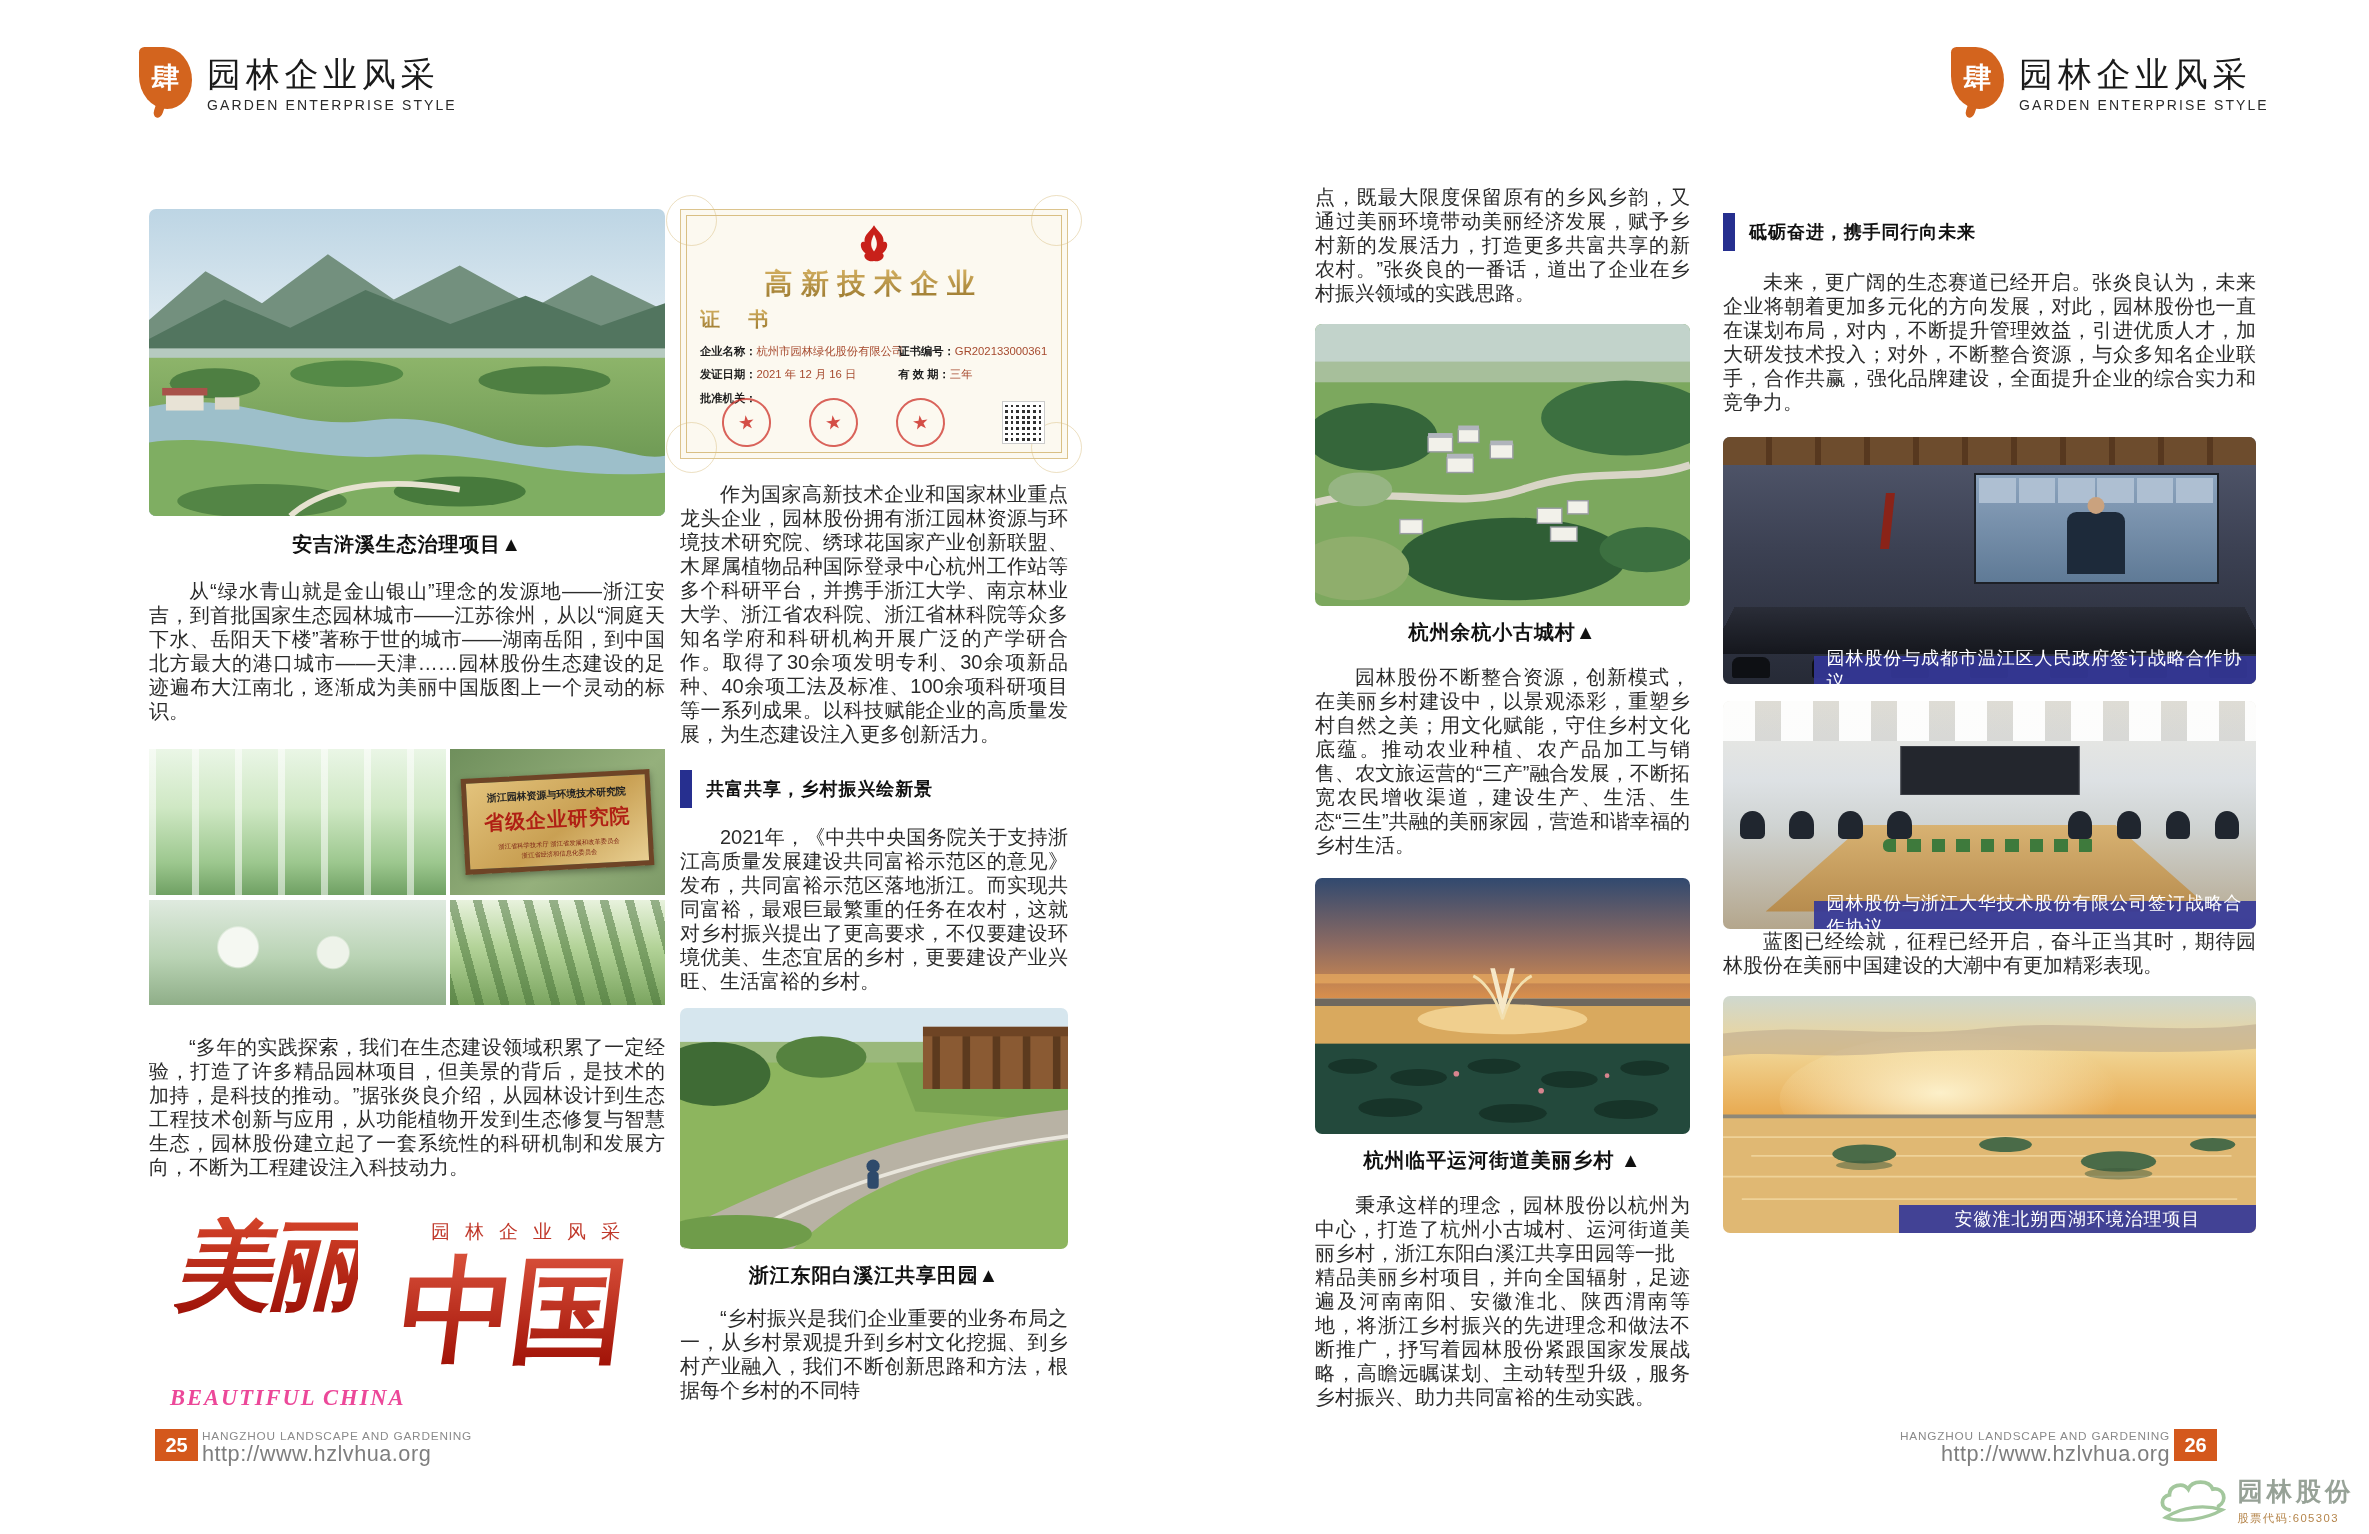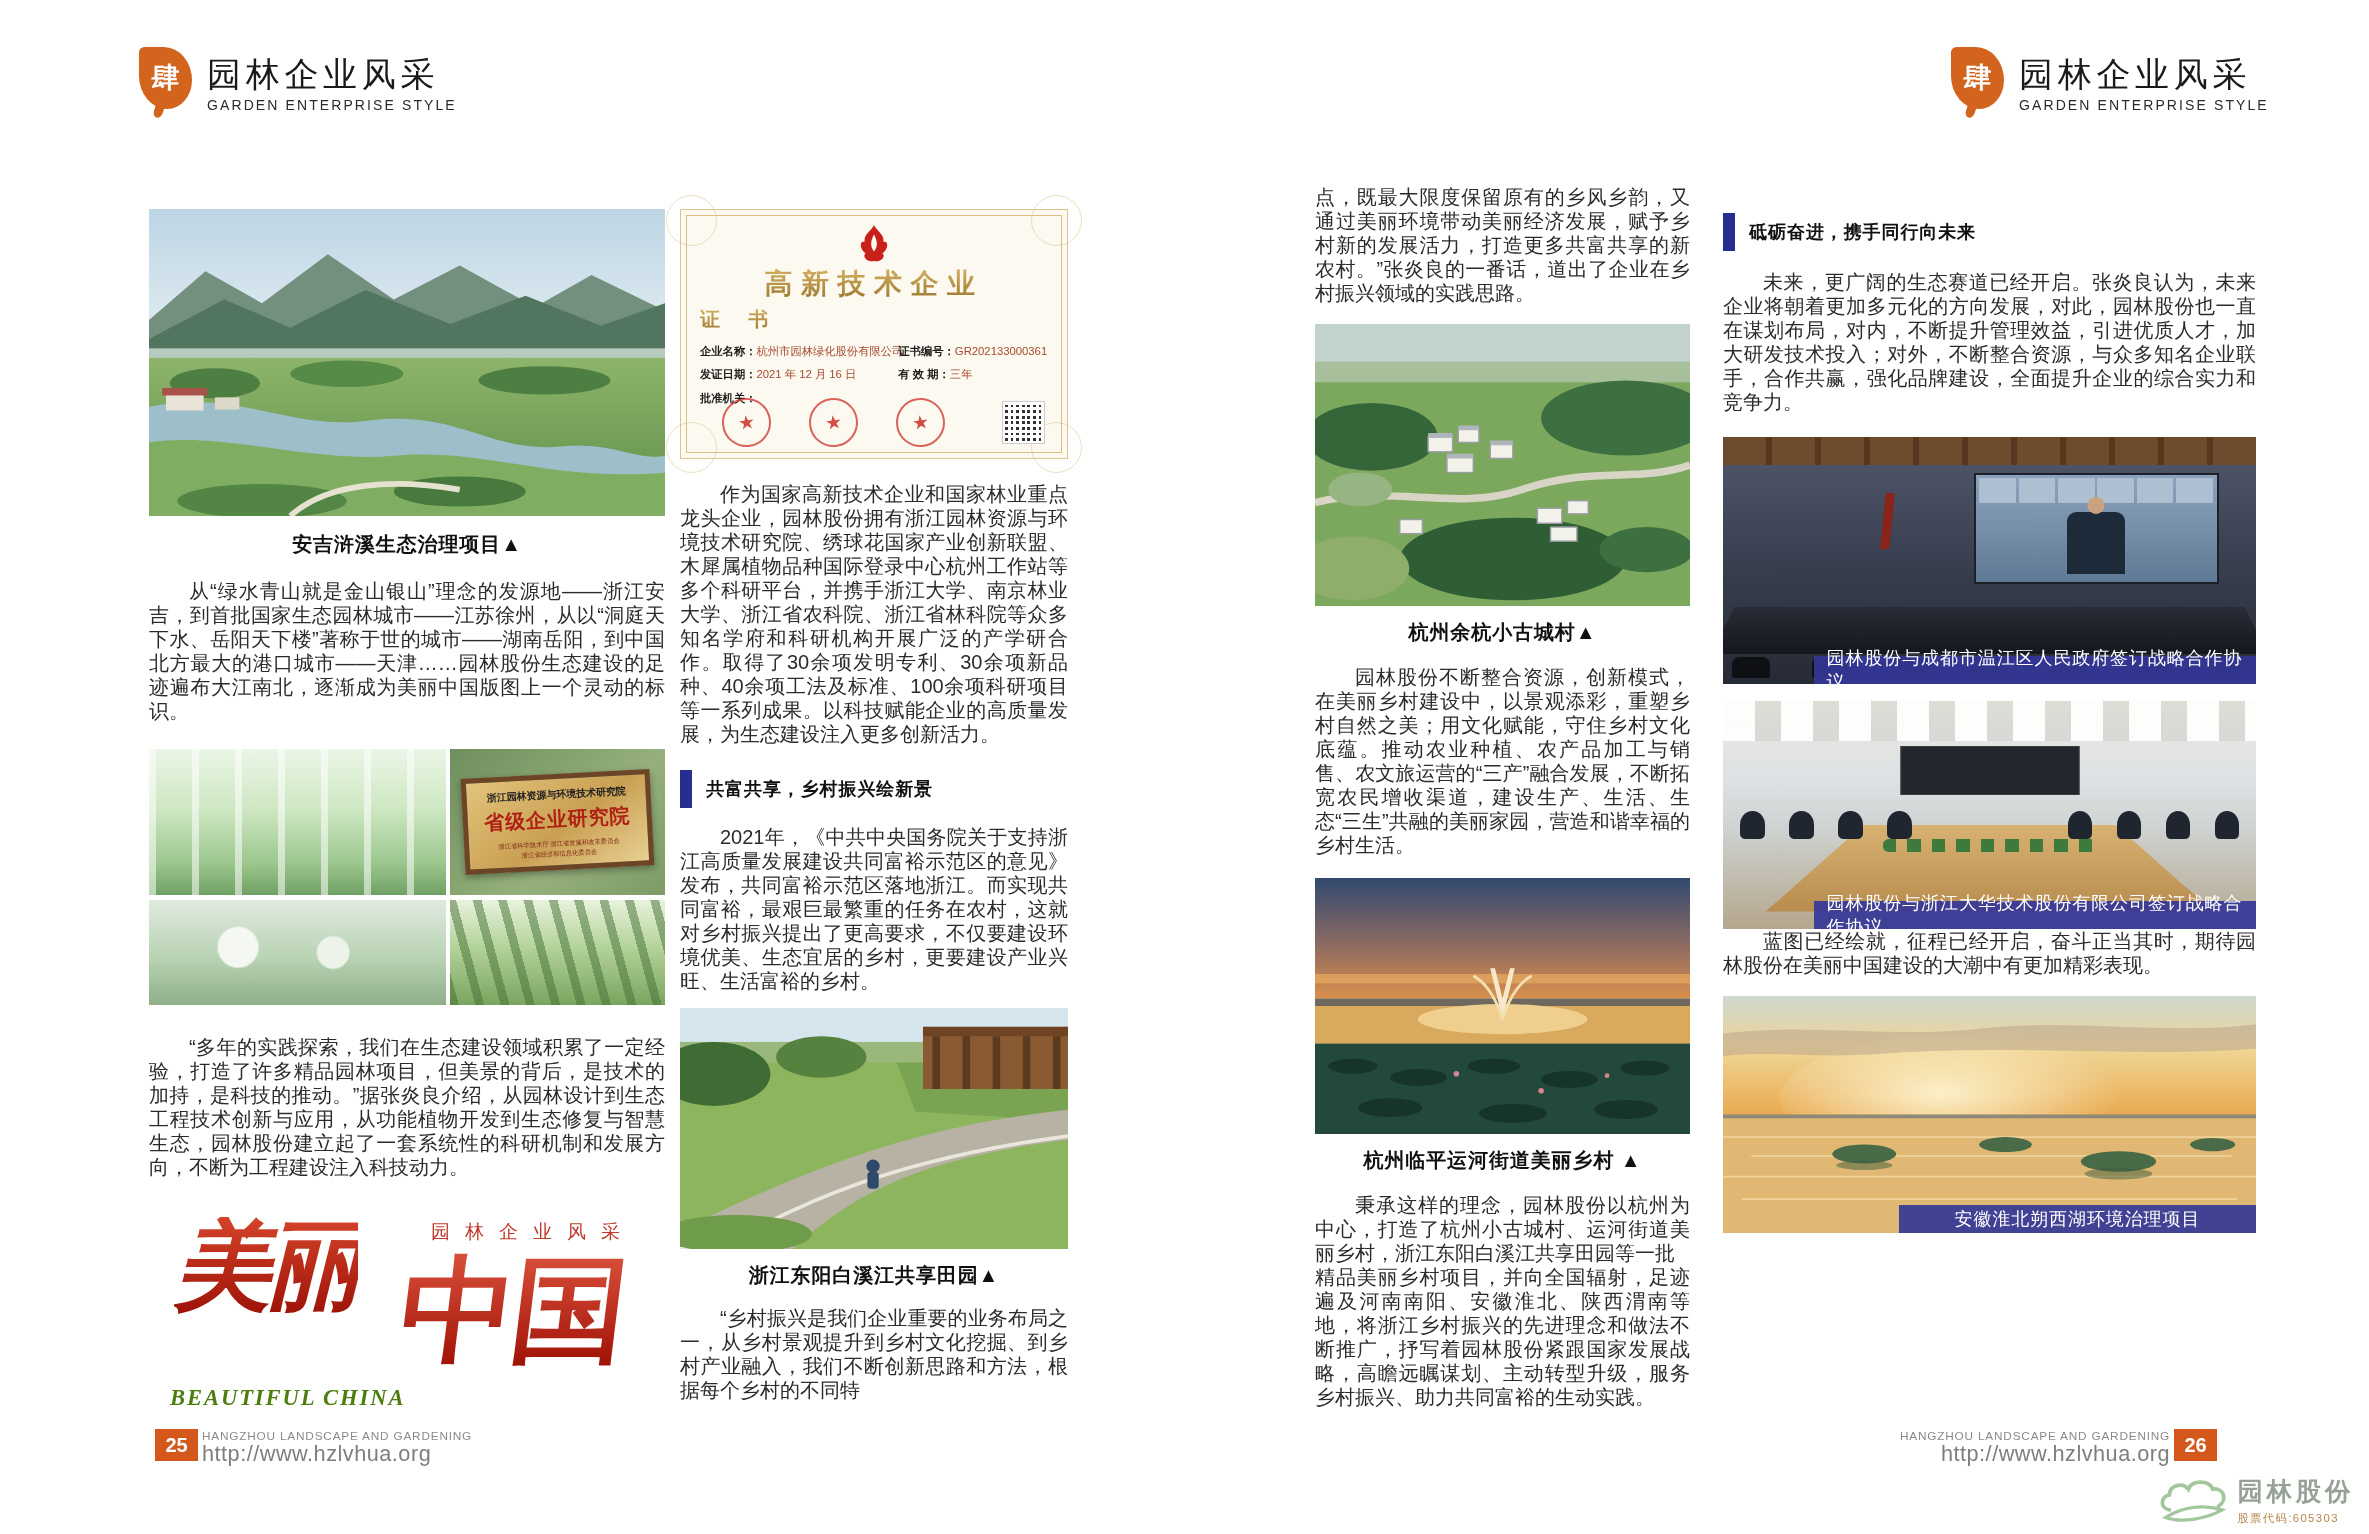--- a/index.html
+++ b/index.html
@@ -24,21 +24,21 @@
   .colC { left:1315px; top:185px; width:375px; }
   .colD { left:1723px; top:213px; width:533px; }
 
   .para { font-size:20px; line-height:24px; text-align:justify; color:#2b2b2b; text-indent:2em; white-space:pre-line; }
   .para.noindent { text-indent:0; }
   .photo-cap { font-size:20px; font-weight:bold; text-align:center; color:#101010; letter-spacing:0.9px; }
   .sec-head { display:flex; align-items:center; gap:14px; }
   .sec-bar { width:12.2px; height:38px; background:#262f8f; flex:0 0 auto; }
   .sec-title { font-size:18px; font-weight:bold; color:#111; letter-spacing:0.9px; }
 
-  .photo { position:relative; overflow:hidden; }
+  .photo { position:relative; overflow:hidden;border-radius:7px; }
   .img-band { position:absolute; bottom:0; right:0; height:28px; background:rgba(52,55,152,.92); color:#fff; font-size:18px; letter-spacing:0.9px; display:flex; align-items:center; justify-content:center; padding:0 13px; }
 
   
   .ph-anji { height:307px; }
   
   .collage { height:256px; display:grid; grid-template-columns:57.5% 1fr; grid-template-rows:57% 1fr; gap:4.7px; background:#fff; }
   .c-lab { background:
       repeating-linear-gradient(90deg, rgba(255,255,255,.55) 0 6.6px, rgba(255,255,255,0) 6.6px 43px),
       linear-gradient(180deg,#eaf6e6 0%, #cfe8c4 40%, #9cc78e 78%, #6fa063 100%); }
   .c-plaque { background:linear-gradient(135deg,#6f8f5c,#95b07c 60%,#7d9a67); display:flex; align-items:center; justify-content:center; }
@@ -52,21 +52,21 @@
       linear-gradient(180deg,#dfeadf 0%, #b9d3b4 55%, #8fae88 100%); }
   .c-green { background:
       repeating-linear-gradient(75deg, rgba(67,110,52,.5) 0 8.5px, rgba(0,0,0,0) 8.5px 24.5px),
       linear-gradient(180deg,#e8f2dd 0%, #b3d398 45%, #7aa45f 100%); }
 
   
   .bc { position:relative; height:218px; margin-top:34px; }
   .bc-mei { position:absolute; left:24.5px; top:3.8px; font-family:"Liberation Serif","DejaVu Serif",serif; font-weight:bold; font-style:italic; font-size:98px; line-height:1; background:linear-gradient(180deg,#d4442a,#9e1208); -webkit-background-clip:text; background-clip:text; color:transparent; letter-spacing:-5.6px; }
   .bc-zhong { position:absolute; left:252px; top:40px; font-weight:900; font-size:115px; line-height:1; transform:skewX(-7deg); background:linear-gradient(180deg,#d8503a,#a01106); -webkit-background-clip:text; background-clip:text; color:transparent; letter-spacing:-3.8px; }
   .bc-top { position:absolute; left:282px; top:5.6px; font-size:19px; letter-spacing:15px; color:#c0392b; white-space:nowrap; }
-  .bc-en { position:absolute; left:21px; top:172px; font-family:"Liberation Serif","DejaVu Serif",serif; font-style:italic; font-weight:bold; font-size:22.6px; letter-spacing:1.9px; color:#4d7c0f; }
+  .bc-en { position:absolute; left:21px; top:172px; font-family:"Liberation Serif","DejaVu Serif",serif; font-style:italic; font-weight:bold; font-size:22.6px; letter-spacing:1.9px; color:#ec4899; }
 
   
   .cert { height:250px; background:#fcf9f0; border:1.9px solid #dcc48e; position:relative; padding:13px 19px 9.4px; }
   .cert::before { content:""; position:absolute; inset:4.7px; border:0.9px solid #d9bf84; pointer-events:none; }
   .cert-corner { position:absolute; width:51px; height:51px; border:1.9px solid #d9bf84; border-radius:50%; opacity:.5; }
   .cc-tl { left:-15px; top:-15px; } .cc-tr { right:-15px; top:-15px; }
   .cc-bl { left:-15px; bottom:-15px; } .cc-br { right:-15px; bottom:-15px; }
   .cert-flame { display:block; margin:1.9px auto 1.9px; }
   .cert-title { text-align:center; font-size:28px; font-weight:bold; letter-spacing:8.5px; background:linear-gradient(180deg,#d9b566,#96742a); -webkit-background-clip:text; background-clip:text; color:transparent; }
   .cert-sub { text-align:left; font-size:20px; font-weight:bold; letter-spacing:11.3px; background:linear-gradient(180deg,#d9b566,#96742a); -webkit-background-clip:text; background-clip:text; color:transparent; margin-top:2.8px; }

